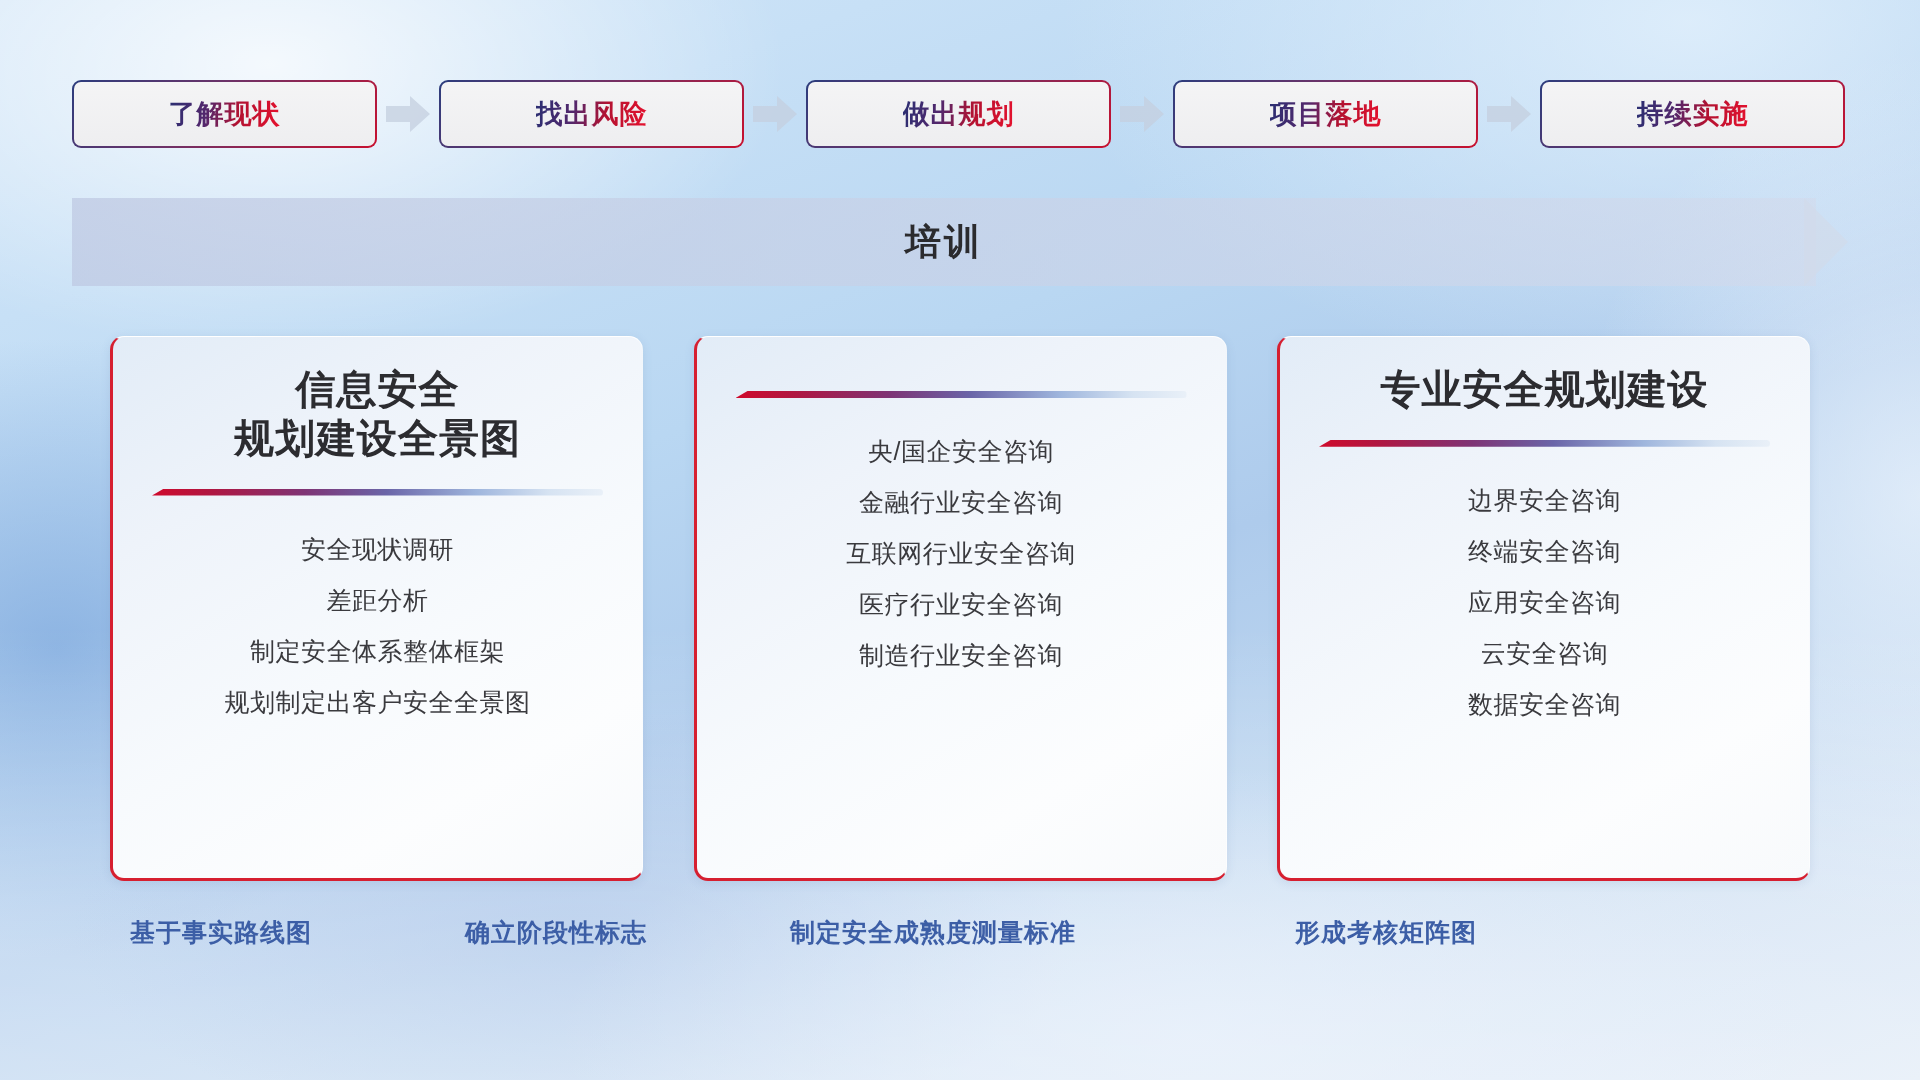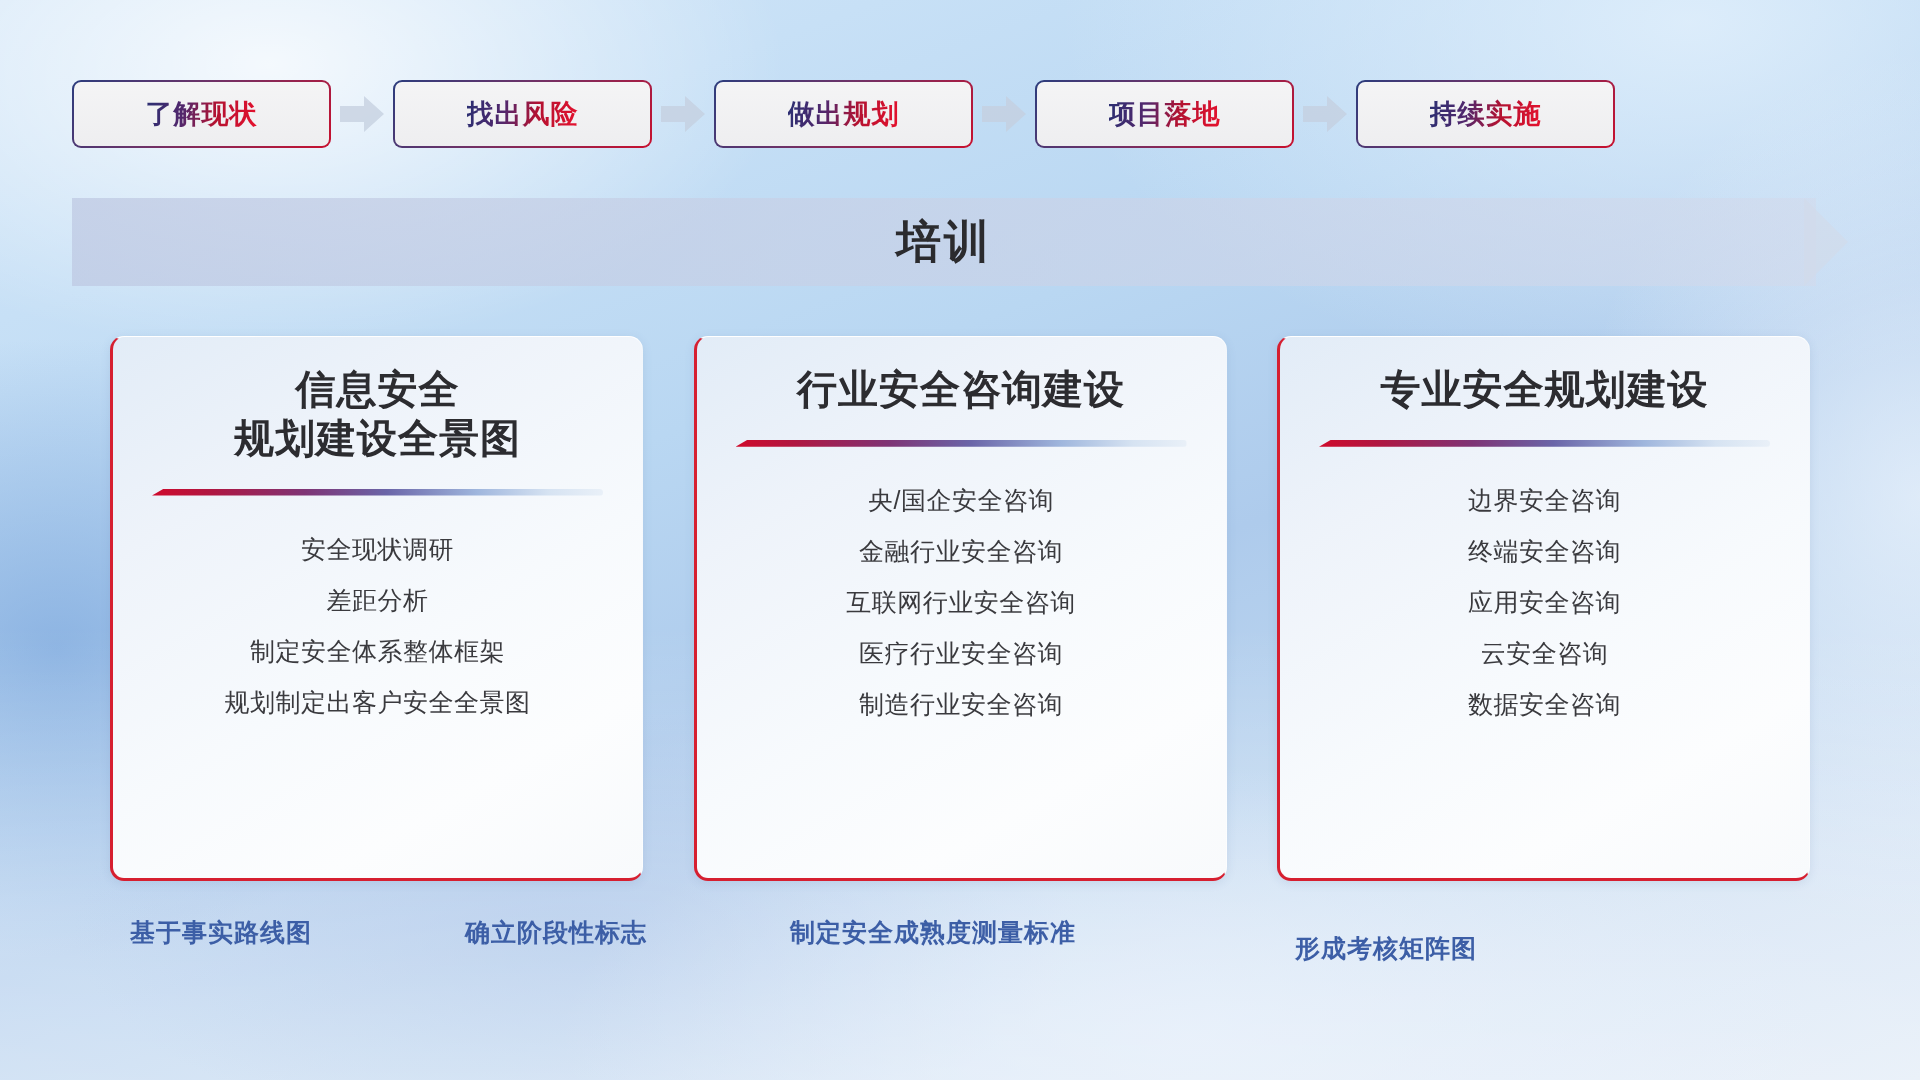--- a/index.html
+++ b/index.html
@@ -43,21 +43,21 @@
   
   #stage { position:absolute; inset:0; z-index:5; }
 
   
   #steps {
     position:absolute; left:72px; top:78px; width:1776px; height:72px;
     display:flex; align-items:center;
   }
   .step-box {
     flex:0 0 auto;
-    width:259px; height:68px;
+    width:305px; height:68px;
     border-radius:9px;
     position:relative;
     background:linear-gradient(135deg,#2c3d7d 0%, #6d3268 42%, #c8102e 100%);
     padding:2px;
   }
   .step-inner {
     width:100%; height:100%;
     border-radius:7px;
     background:linear-gradient(180deg,#f4f4f5 0%, #eeeef0 100%);
     display:flex; align-items:center; justify-content:center;
@@ -84,21 +84,21 @@
   #banner .band {
     position:absolute; left:0; top:0; width:1744px; height:88px;
     background:linear-gradient(90deg, rgba(190,200,226,.72) 0%, rgba(199,208,230,.70) 40%, rgba(205,213,233,.66) 72%, rgba(210,218,236,.60) 100%);
   }
   #banner .head {
     position:absolute; right:0; top:-10px; width:44px; height:108px;
   }
   #banner .title {
     position:absolute; left:0; top:0; width:1744px; height:88px;
     display:flex; align-items:center; justify-content:center;
-    font-size:45px; font-weight:700; color:#2b2b2e; letter-spacing:3px;
+    font-size:36px; font-weight:700; color:#2b2b2e; letter-spacing:3px;
   }
 
   
   #cards {
     position:absolute; left:110px; top:336px; width:1700px; height:545px;
     display:flex; justify-content:space-between; align-items:stretch;
   }
   .card {
     width:533px;
     position:relative;
@@ -227,21 +227,20 @@
 规划建设全景图</div>
         <div class="card-rule"></div>
         <div class="card-list">
           <div class="card-item">安全现状调研</div>
           <div class="card-item">差距分析</div>
           <div class="card-item">制定安全体系整体框架</div>
           <div class="card-item">规划制定出客户安全全景图</div>
         </div>
       </div>
       <div class="card">
-        <div class="card-title">行业安全咨询建设</div>
         <div class="card-rule"></div>
         <div class="card-list">
           <div class="card-item">央/国企安全咨询</div>
           <div class="card-item">金融行业安全咨询</div>
           <div class="card-item">互联网行业安全咨询</div>
           <div class="card-item">医疗行业安全咨询</div>
           <div class="card-item">制造行业安全咨询</div>
         </div>
       </div>
       <div class="card">
@@ -254,16 +253,16 @@
           <div class="card-item">云安全咨询</div>
           <div class="card-item">数据安全咨询</div>
         </div>
       </div>
     </div>
 
   <div id="foot">
       <div class="foot-label" style="left: 130px;">基于事实路线图</div>
       <div class="foot-label" style="left: 465px; text-align: center;">确立阶段性标志</div>
       <div class="foot-label" style="left: 790px;">制定安全成熟度测量标准</div>
-      <div class="foot-label" style="left: 1295px; margin-top: 16px;">形成考核矩阵图</div>
+      <div class="foot-label" style="left: 1295px;">形成考核矩阵图</div>
     </div>
 
 </div>
 
 </body></html>

